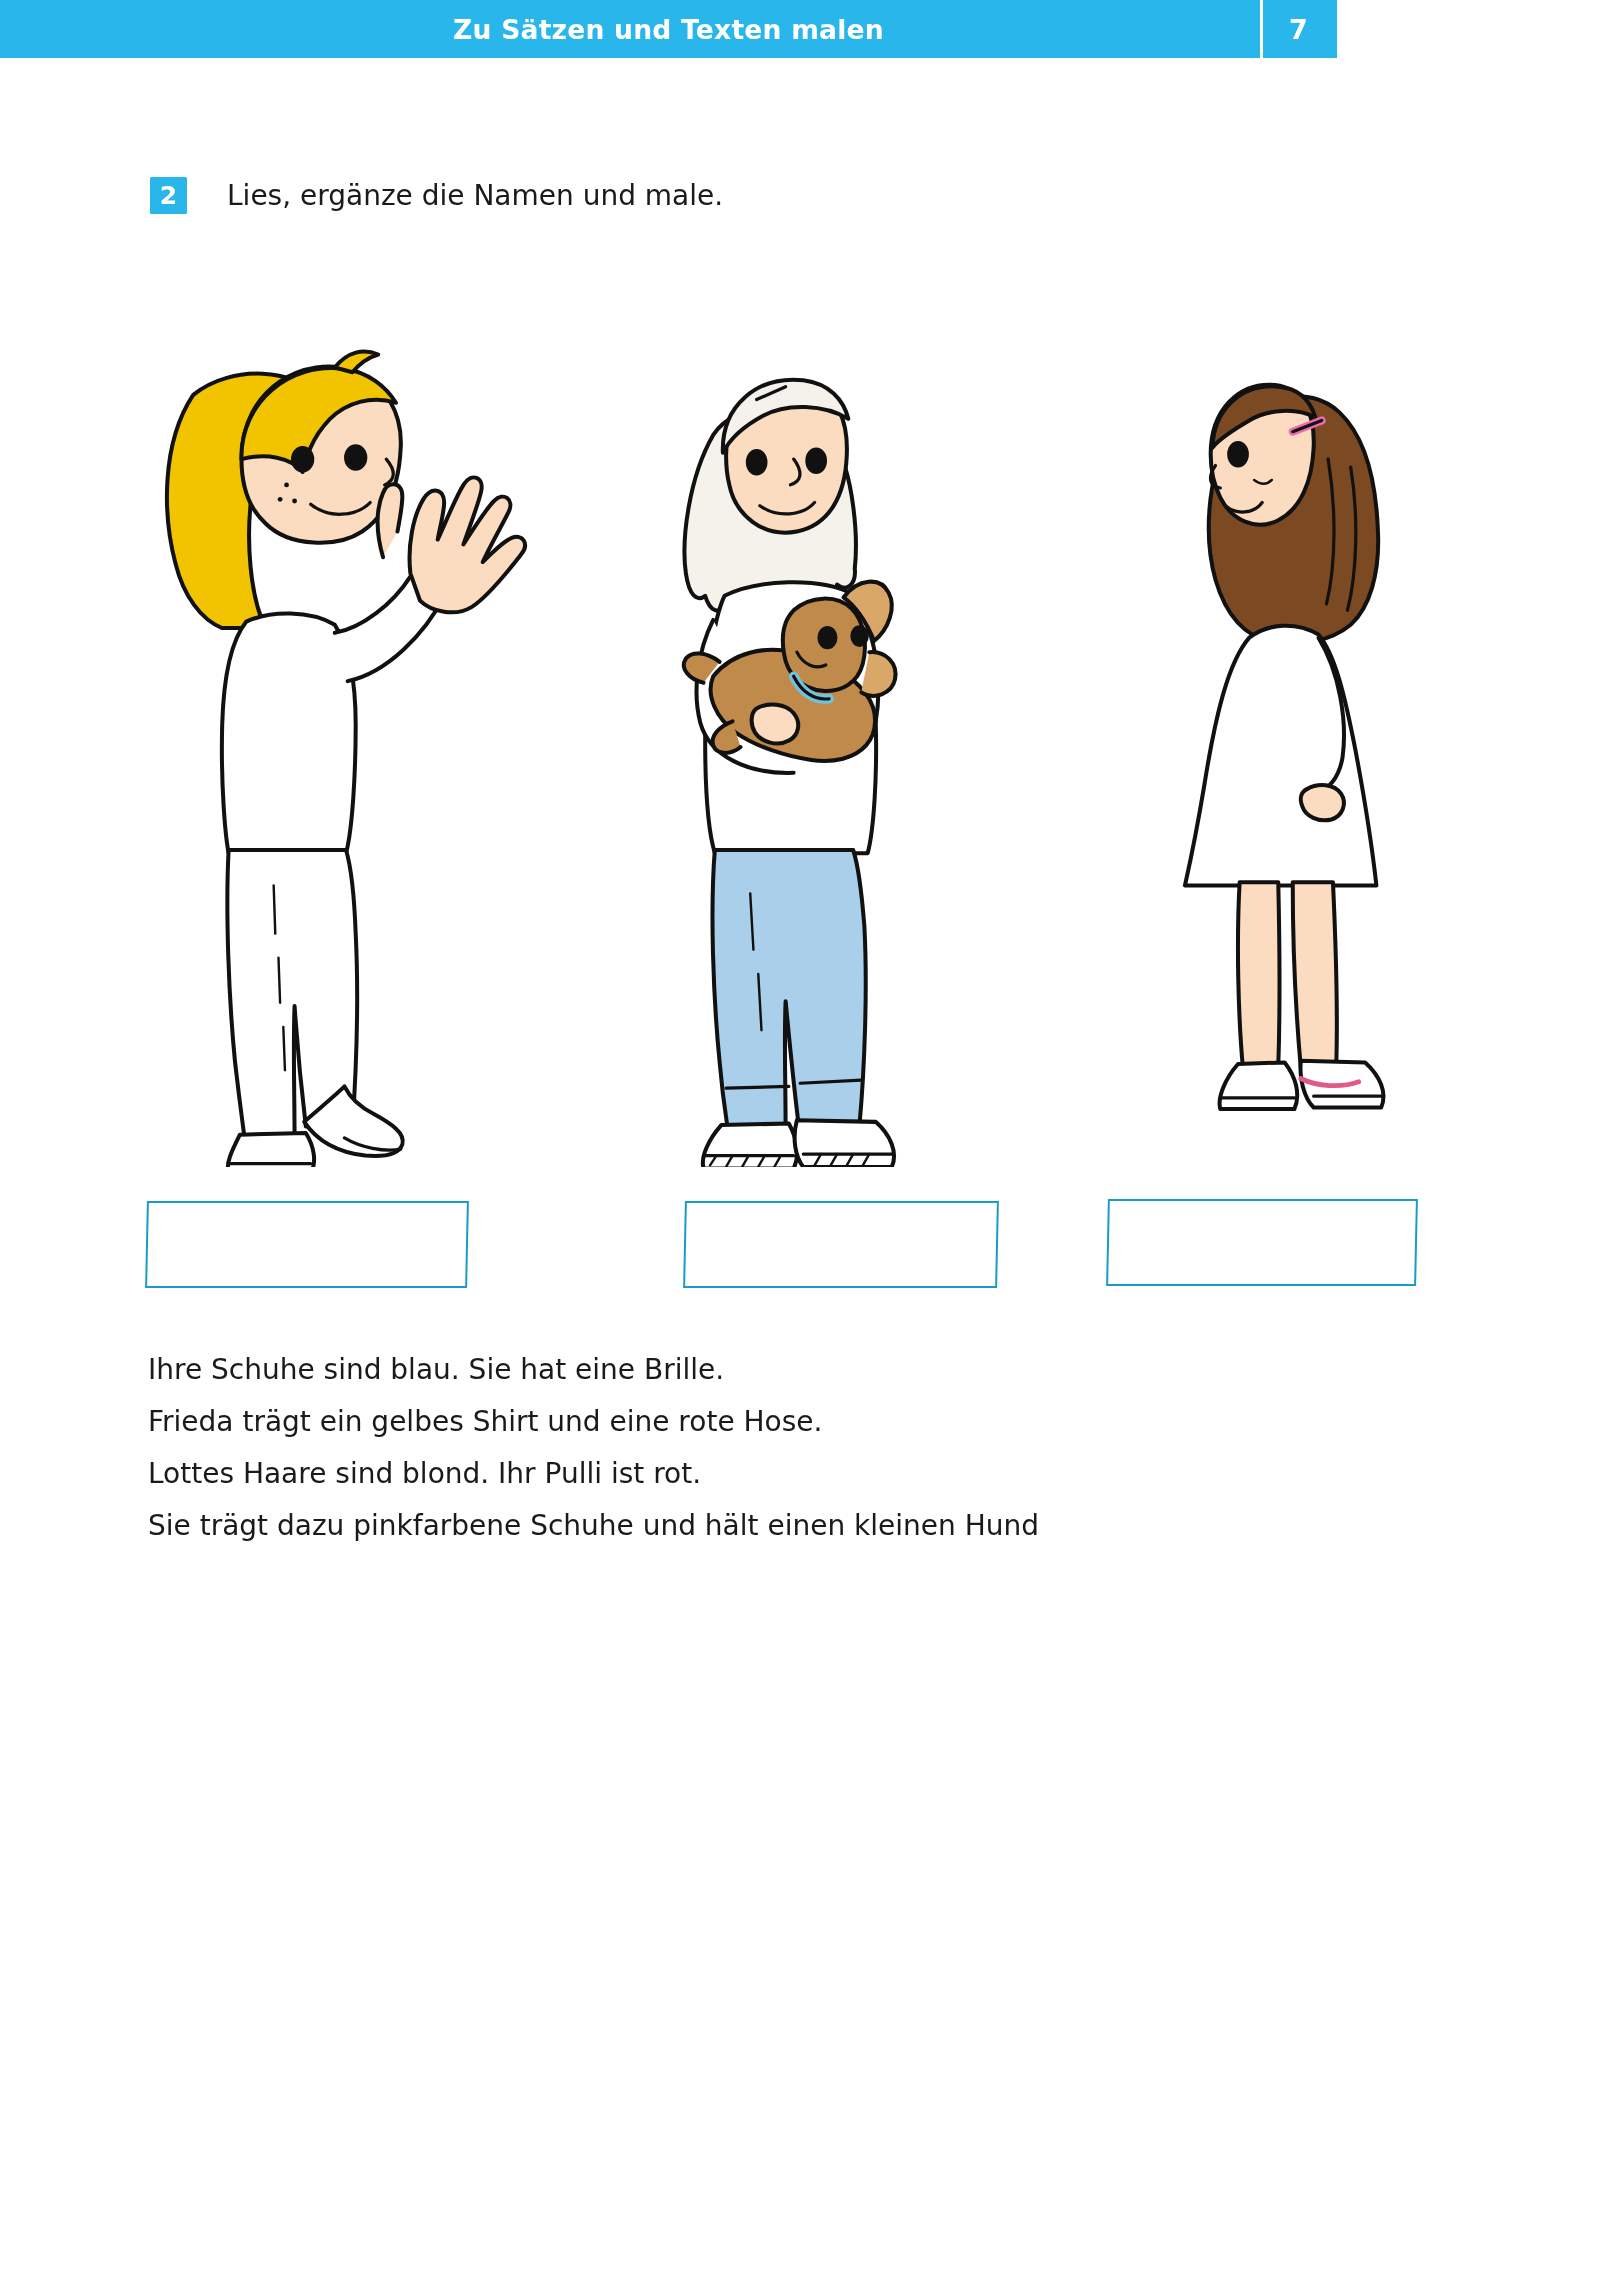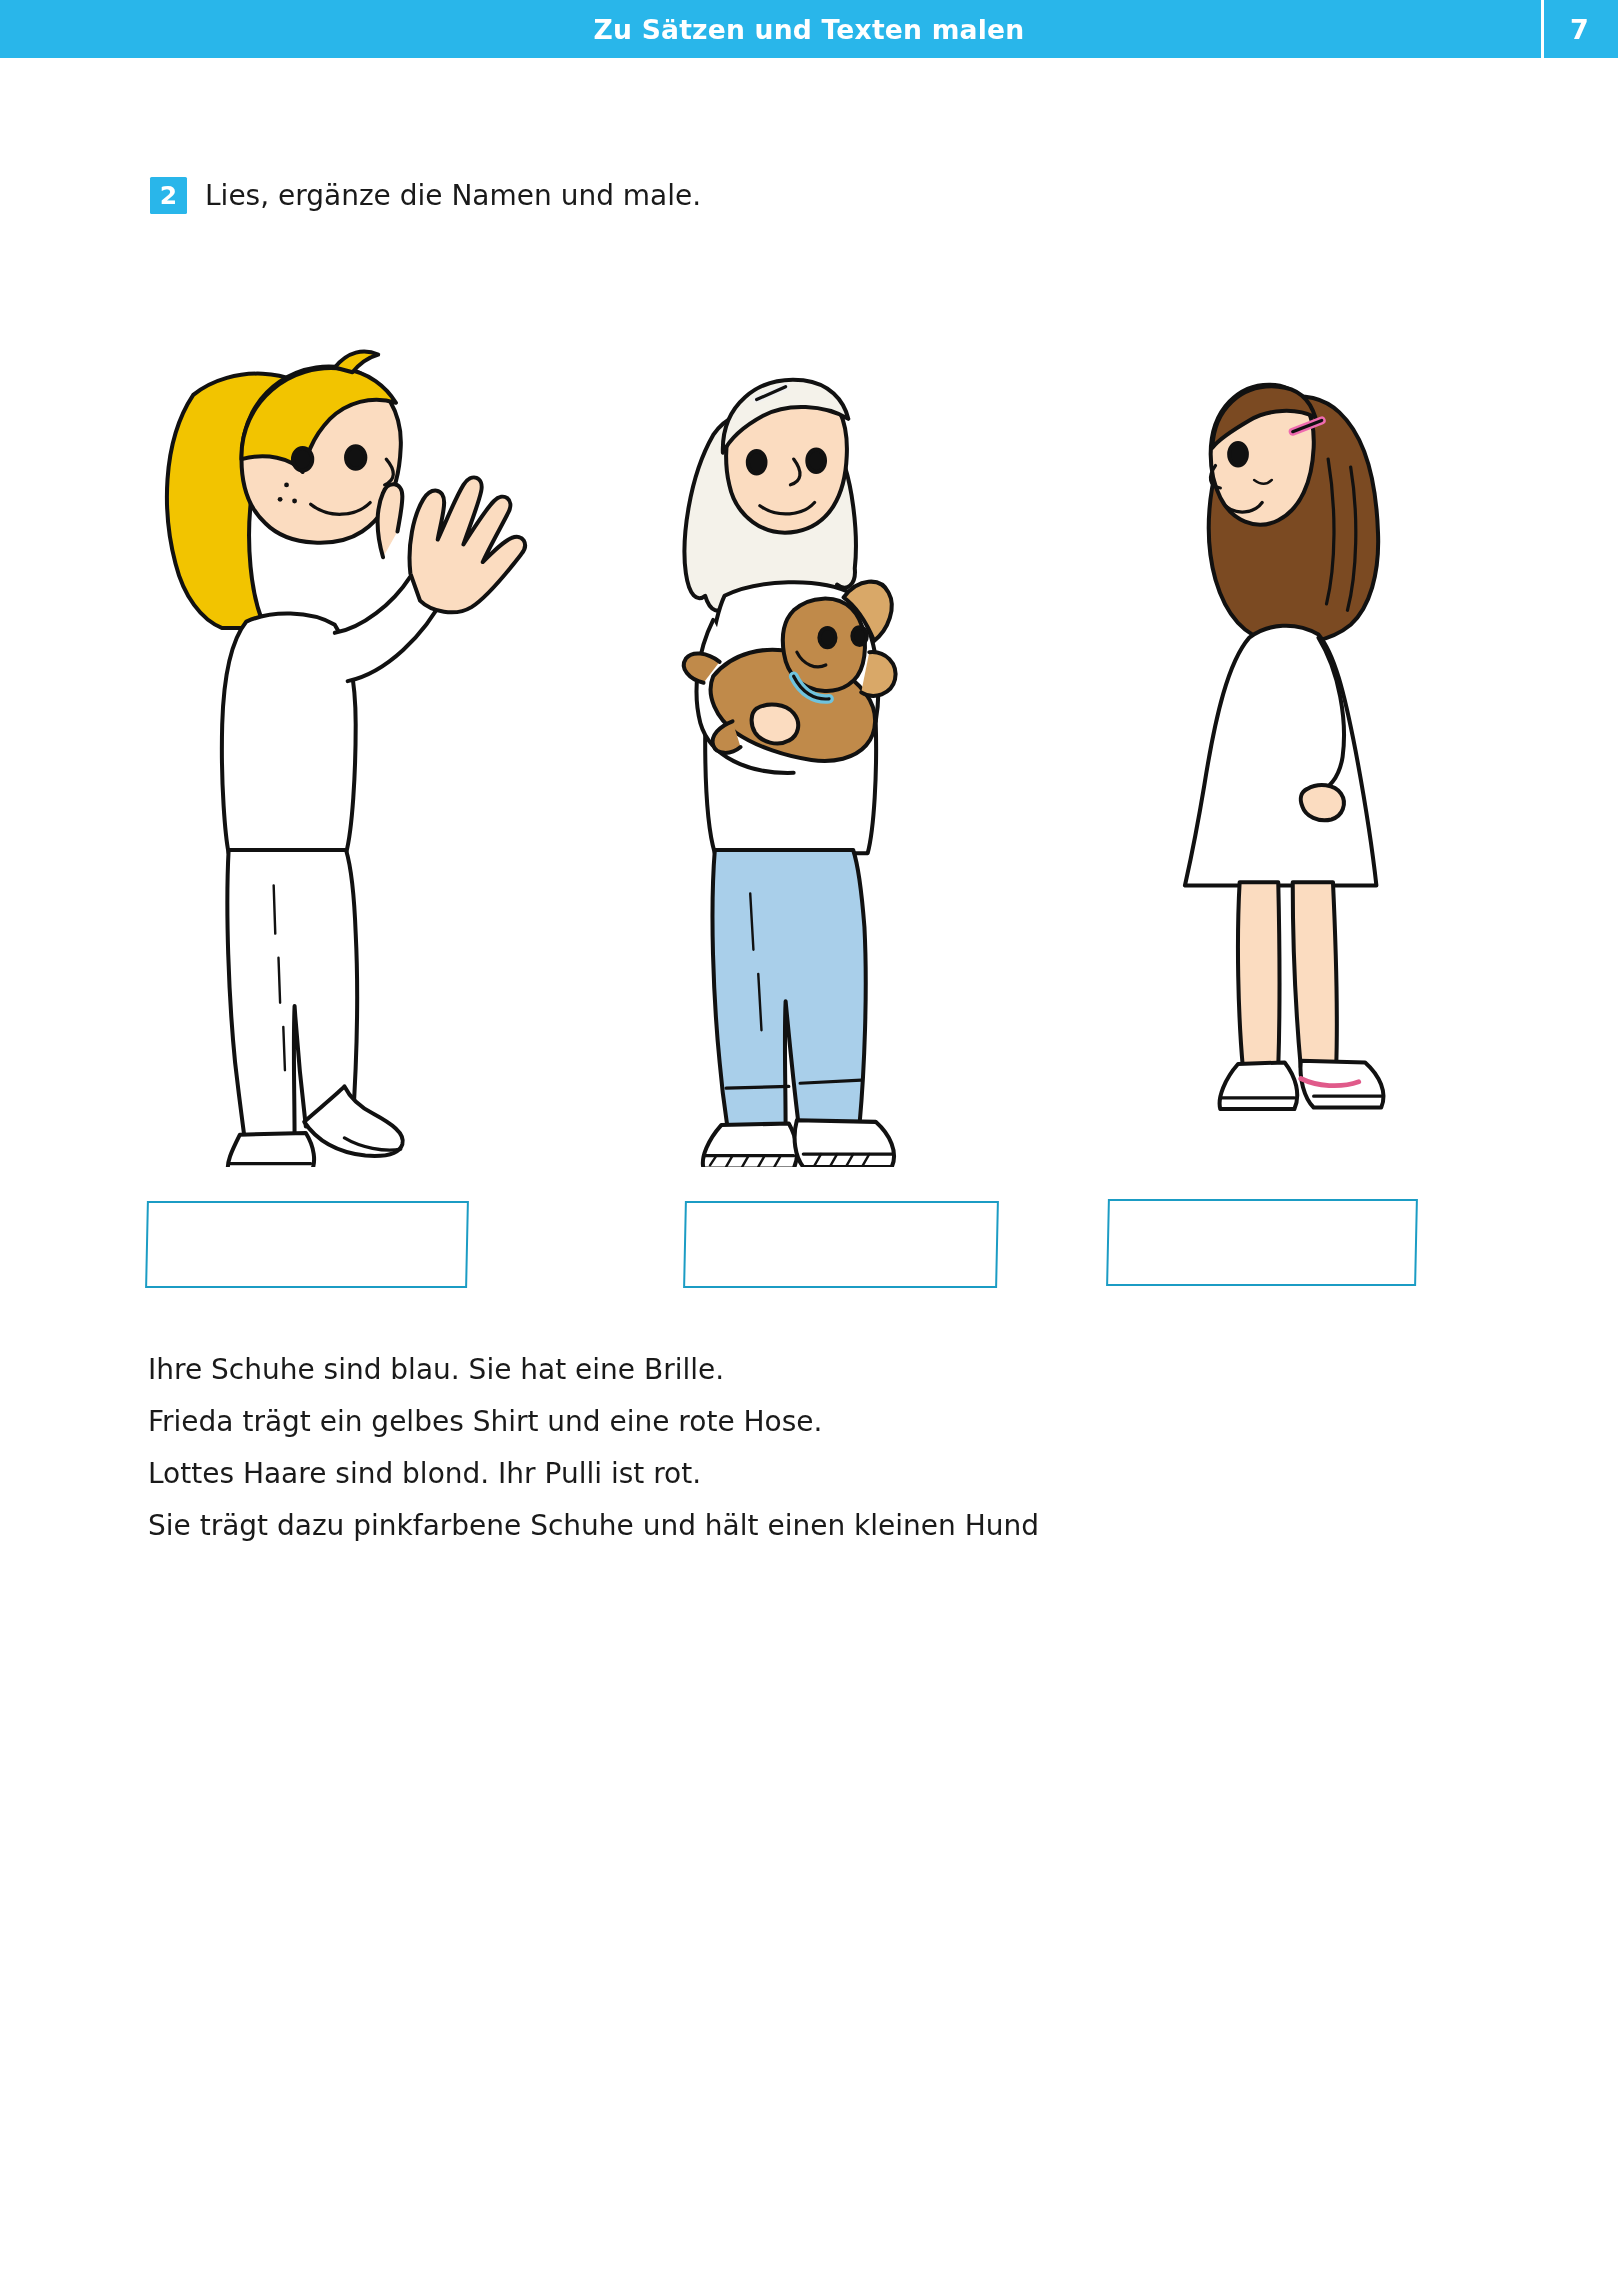--- a/index.html
+++ b/index.html
@@ -13,21 +13,21 @@
     position: relative;
     font-family: "DejaVu Sans", sans-serif;
     overflow: hidden;
   }
 
   
   .header-bar {
     position: absolute;
     left: 0;
     top: 0;
-    width: 1618px;
+    width: 1337px;
     height: 58px;
     background: #29b6ea;
     display: flex;
     align-items: center;
     justify-content: center;
   }
   .header-title {
     color: #ffffff;
     font-size: 26.6px;
     font-weight: bold;
@@ -74,21 +74,21 @@
     background: #29b6ea;
     color: #ffffff;
     font-size: 25px;
     font-weight: bold;
     display: flex;
     align-items: center;
     justify-content: center;
     border-radius: 1.6px;
   }
   .task-text {
-    margin-left: 18px;
+    margin-left: 40px;
     font-size: 28px;
     color: #1a1a1a;
     font-family: "DejaVu Sans", sans-serif;
   }
 
   
   .figures {
     position: absolute;
     left: 0;
     top: 274px;

